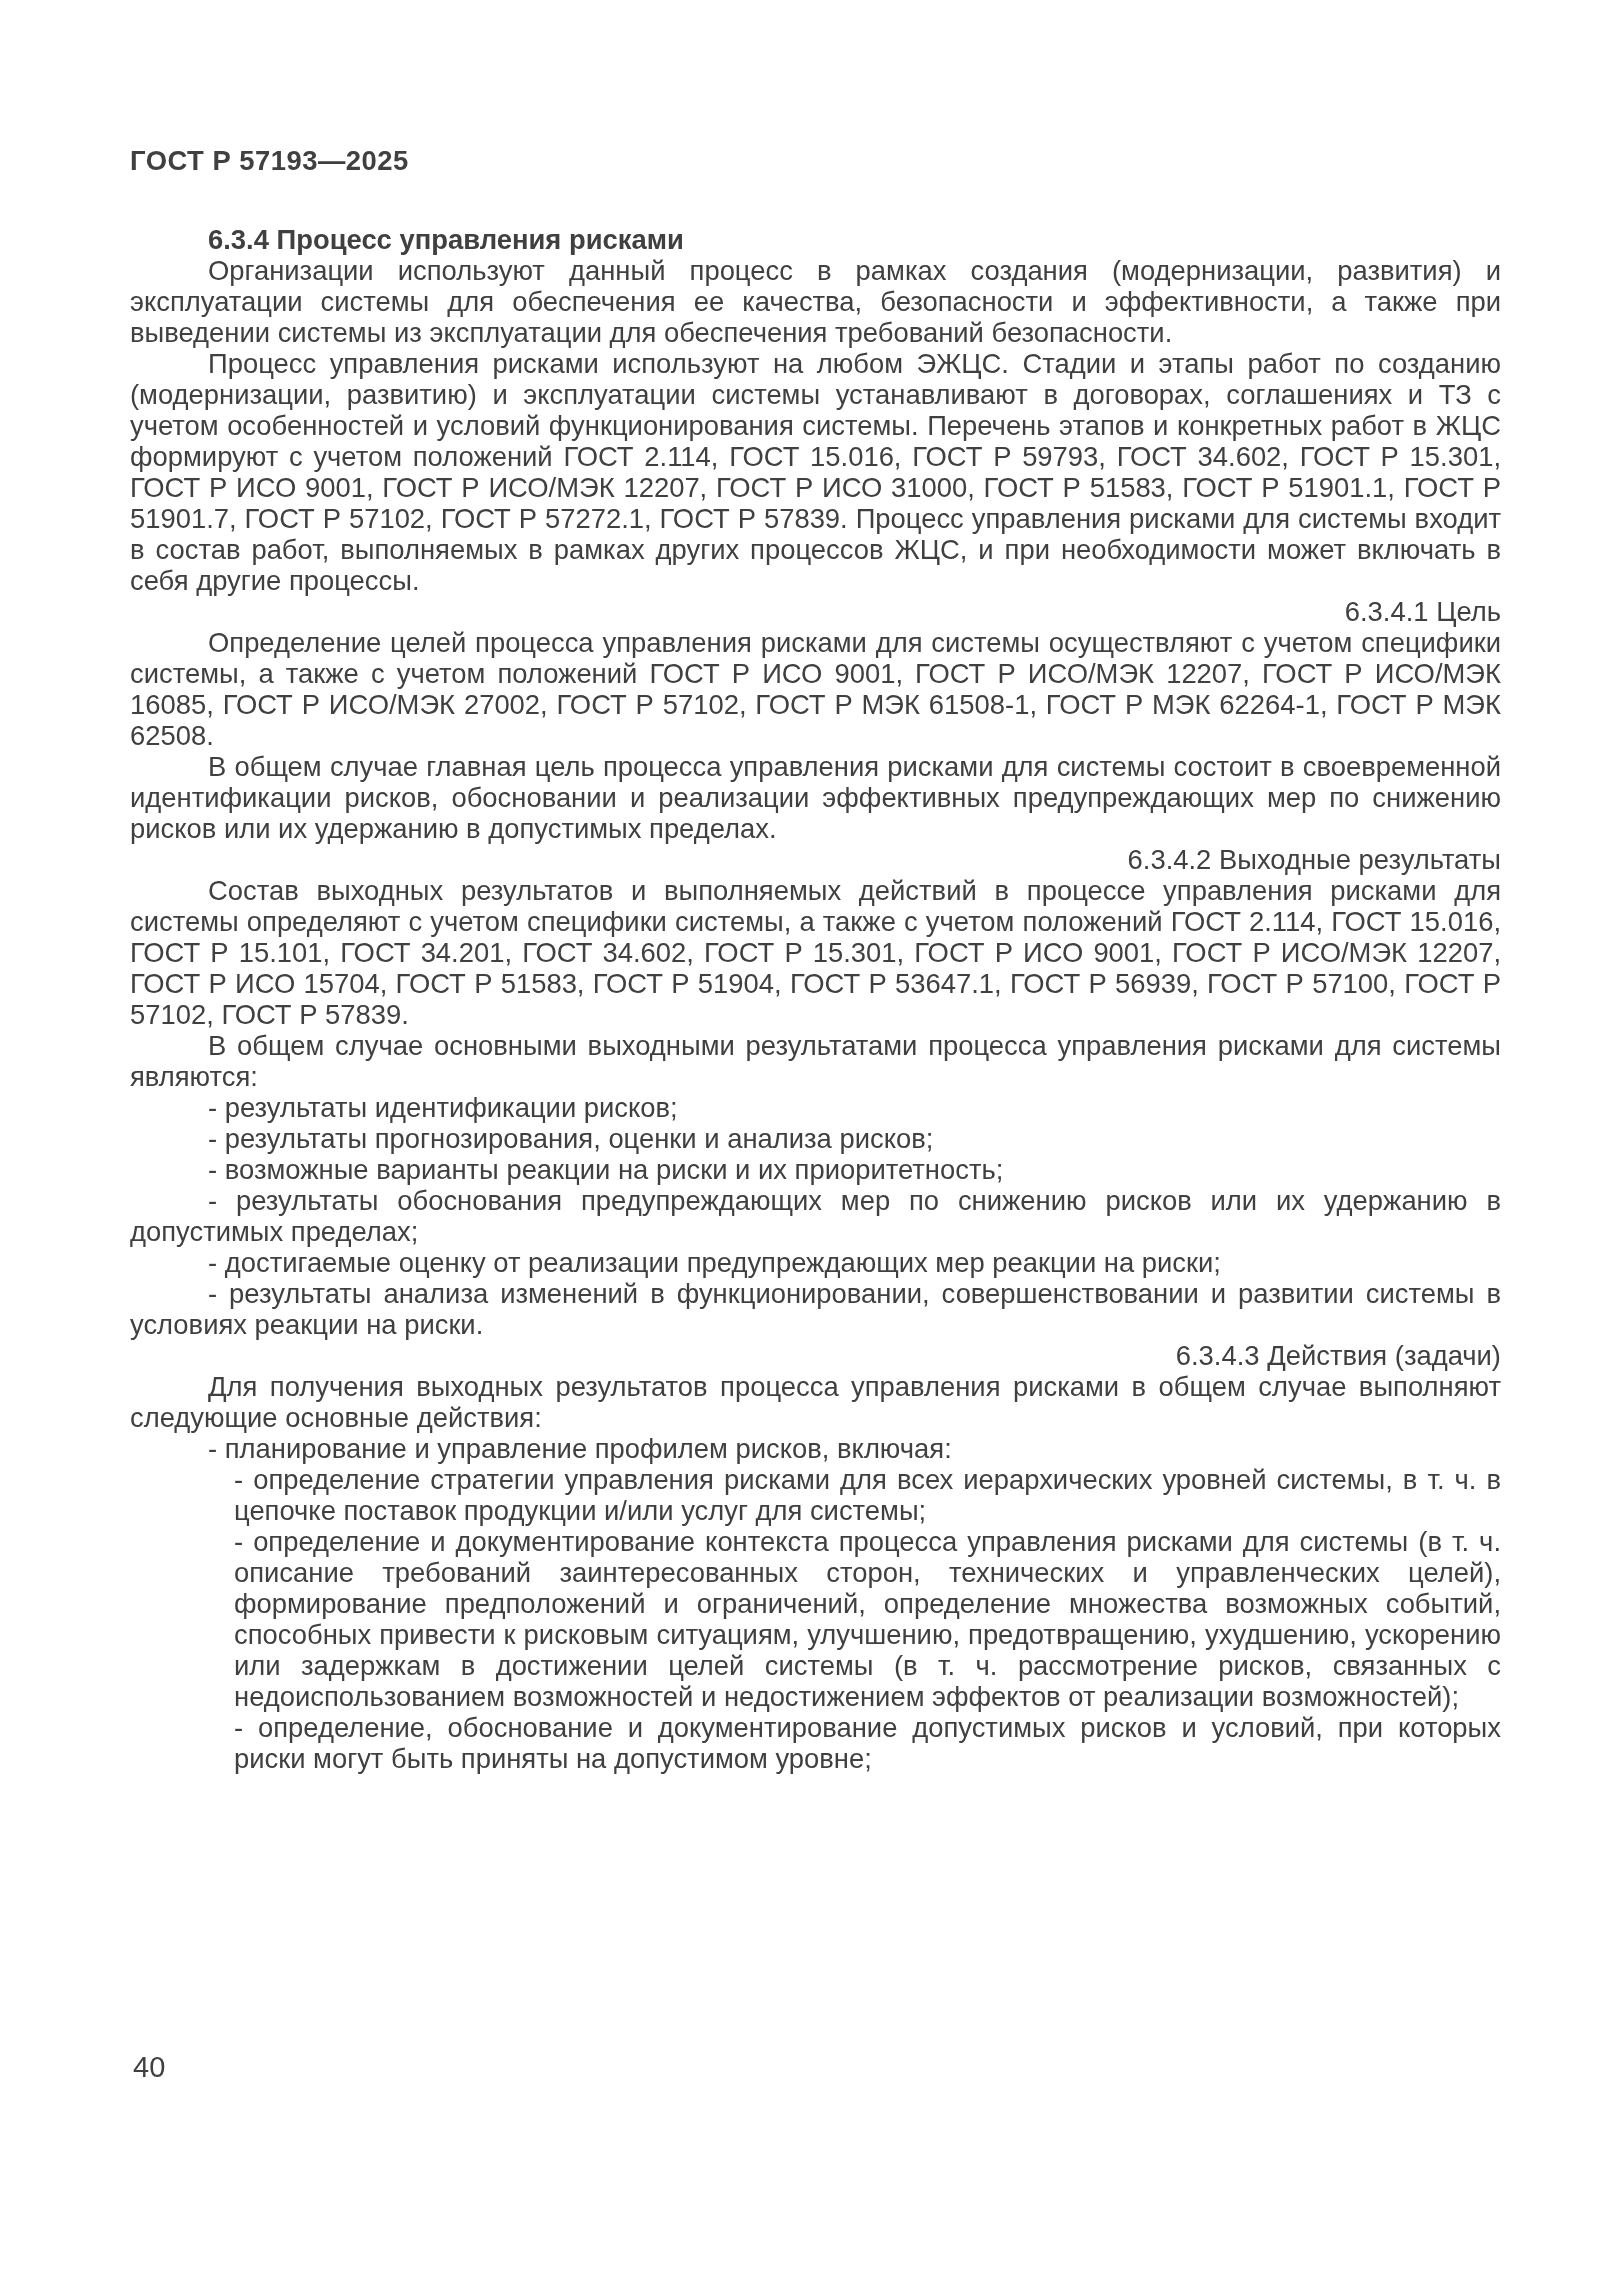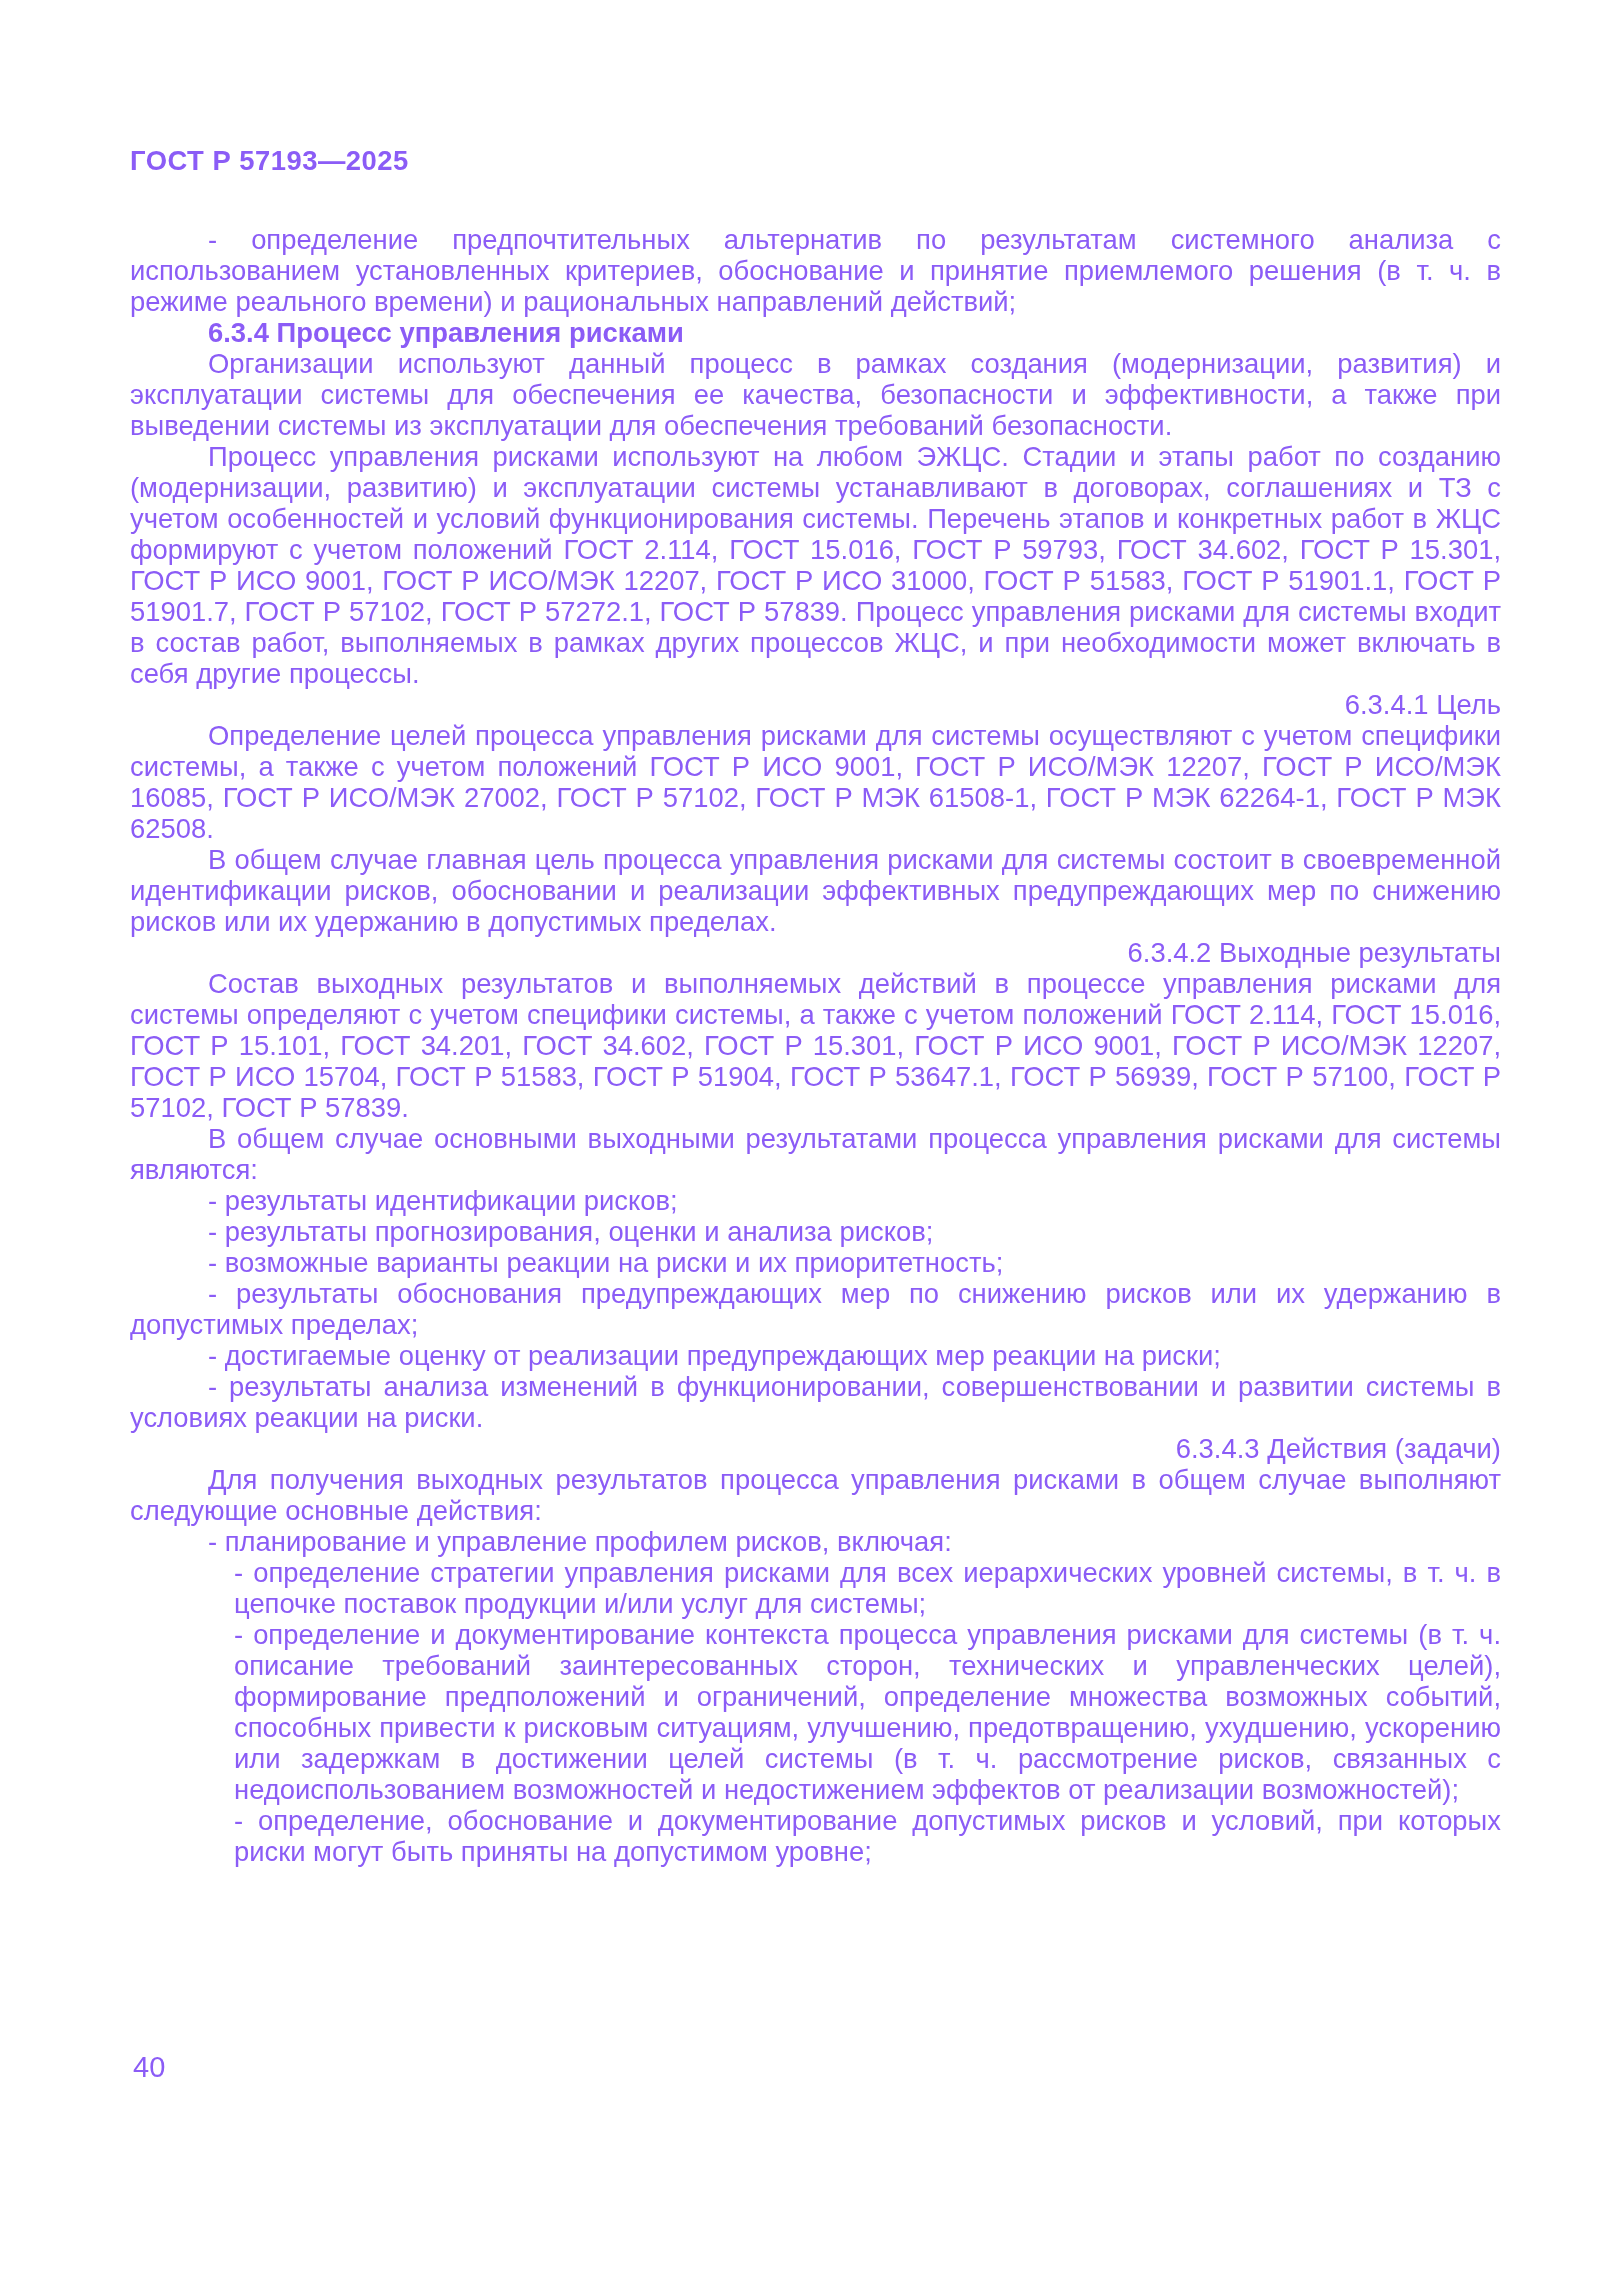--- a/index.html
+++ b/index.html
@@ -12,21 +12,21 @@
     height: 2293px;
     overflow: hidden;
     position: relative;
   }
   .page {
     position: relative;
     width: 1614px;
     height: 2293px;
     background: #ffffff;
     font-family: "Liberation Sans", sans-serif;
-    color: #8b5cf6;
+    color: #404040;
     font-size: 27.4px;
     line-height: 31px;
   }
   .doc-header {
     position: absolute;
     top: 146px;
     left: 130px;
     font-weight: bold;
     font-size: 27.4px;
     line-height: 29px;
@@ -63,21 +63,20 @@
     line-height: 31px;
   }
 </style>
 </head>
 <body>
 
 <div class="page">
   <div class="doc-header">ГОСТ Р 57193—2025</div>
 
   <div class="doc-body">
-      <p class="indent">- определение предпочтительных альтернатив по результатам системного анализа с использованием установленных критериев, обоснование и принятие приемлемого решения (в т. ч. в режиме реального времени) и рациональных направлений действий;</p>
       <p class="heading-bold">6.3.4 Процесс управления рисками</p>
       <p class="indent">Организации используют данный процесс в рамках создания (модернизации, развития) и эксплуатации системы для обеспечения ее качества, безопасности и эффективности, а также при выведении системы из эксплуатации для обеспечения требований безопасности.</p>
       <p class="indent">Процесс управления рисками используют на любом ЭЖЦС. Стадии и этапы работ по созданию (модернизации, развитию) и эксплуатации системы устанавливают в договорах, соглашениях и ТЗ с учетом особенностей и условий функционирования системы. Перечень этапов и конкретных работ в ЖЦС формируют с учетом положений ГОСТ 2.114, ГОСТ 15.016, ГОСТ Р 59793, ГОСТ 34.602, ГОСТ Р 15.301, ГОСТ Р ИСО 9001, ГОСТ Р ИСО/МЭК 12207, ГОСТ Р ИСО 31000, ГОСТ Р 51583, ГОСТ Р 51901.1, ГОСТ Р 51901.7, ГОСТ Р 57102, ГОСТ Р 57272.1, ГОСТ Р 57839. Процесс управления рисками для системы входит в состав работ, выполняемых в рамках других процессов ЖЦС, и при необходимости может включать в себя другие процессы.</p>
       <p class="subheading">6.3.4.1 Цель</p>
       <p class="indent">Определение целей процесса управления рисками для системы осуществляют с учетом специфики системы, а также с учетом положений ГОСТ Р ИСО 9001, ГОСТ Р ИСО/МЭК 12207, ГОСТ Р ИСО/МЭК 16085, ГОСТ Р ИСО/МЭК 27002, ГОСТ Р 57102, ГОСТ Р МЭК 61508-1, ГОСТ Р МЭК 62264-1, ГОСТ Р МЭК 62508.</p>
       <p class="indent">В общем случае главная цель процесса управления рисками для системы состоит в своевременной идентификации рисков, обосновании и реализации эффективных предупреждающих мер по снижению рисков или их удержанию в допустимых пределах.</p>
       <p class="subheading">6.3.4.2 Выходные результаты</p>
       <p class="indent">Состав выходных результатов и выполняемых действий в процессе управления рисками для системы определяют с учетом специфики системы, а также с учетом положений ГОСТ 2.114, ГОСТ 15.016, ГОСТ Р 15.101, ГОСТ 34.201, ГОСТ 34.602, ГОСТ Р 15.301, ГОСТ Р ИСО 9001, ГОСТ Р ИСО/МЭК 12207, ГОСТ Р ИСО 15704, ГОСТ Р 51583, ГОСТ Р 51904, ГОСТ Р 53647.1, ГОСТ Р 56939, ГОСТ Р 57100, ГОСТ Р 57102, ГОСТ Р 57839.</p>
       <p class="indent">В общем случае основными выходными результатами процесса управления рисками для системы являются:</p>
       <p class="indent">- результаты идентификации рисков;</p>

